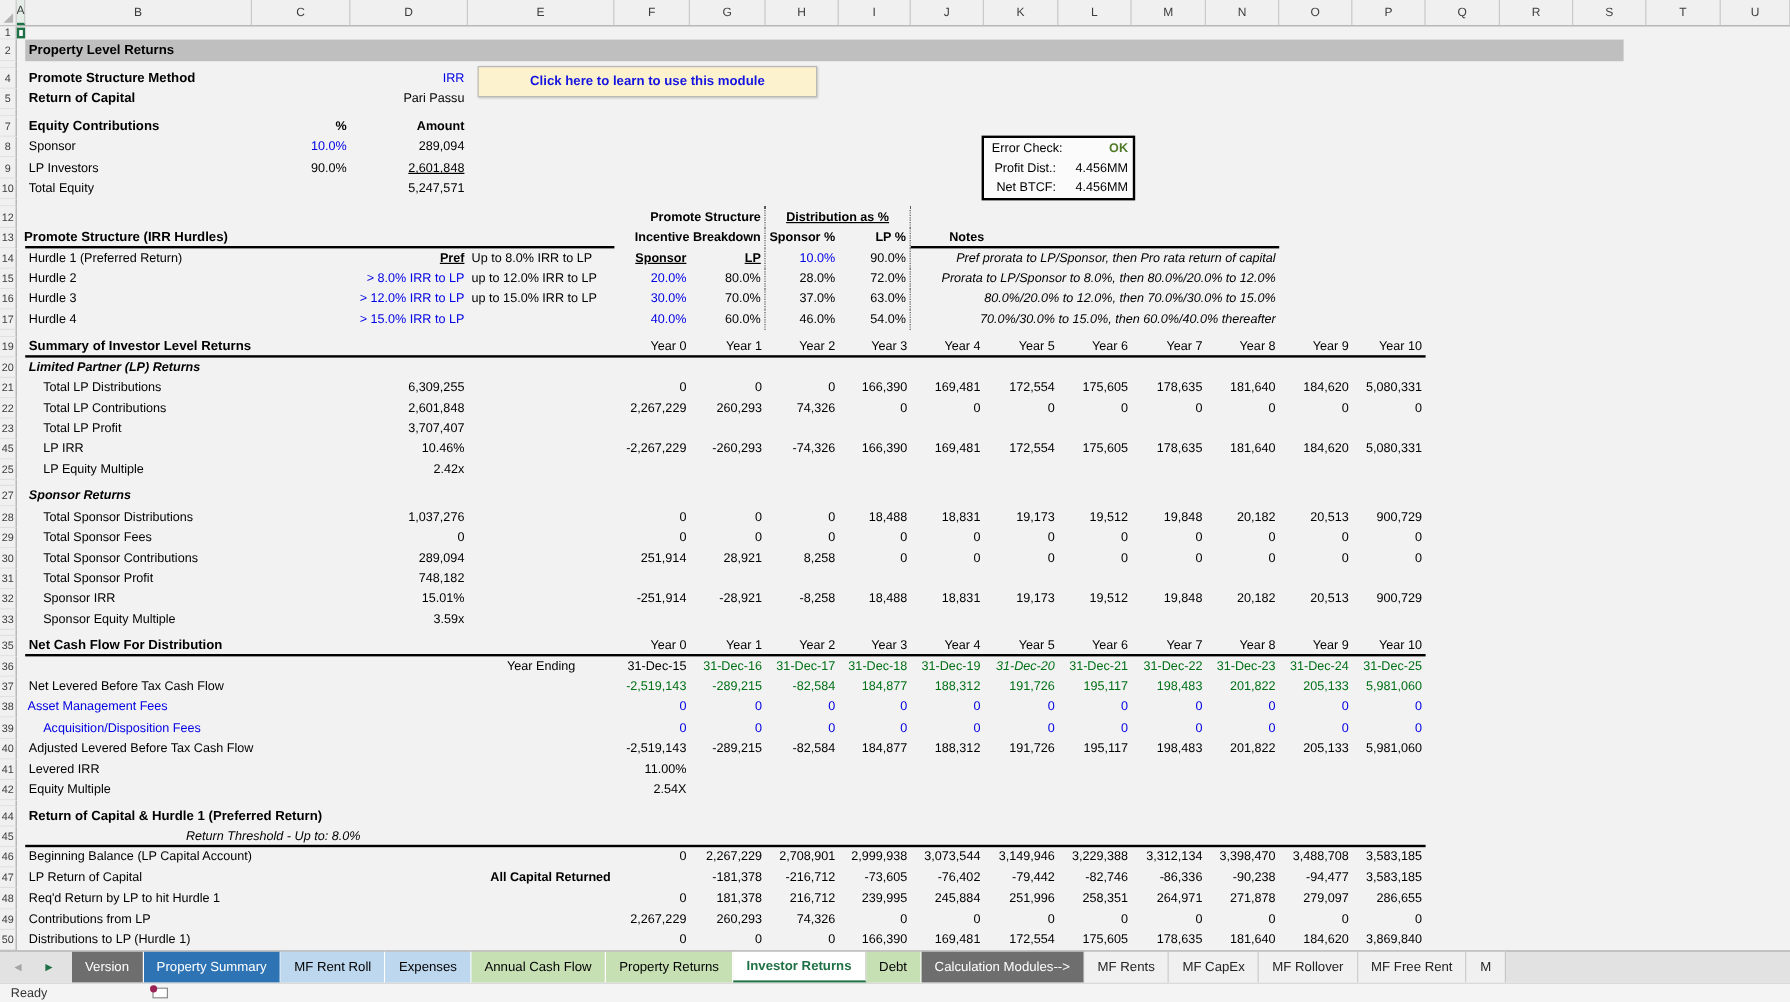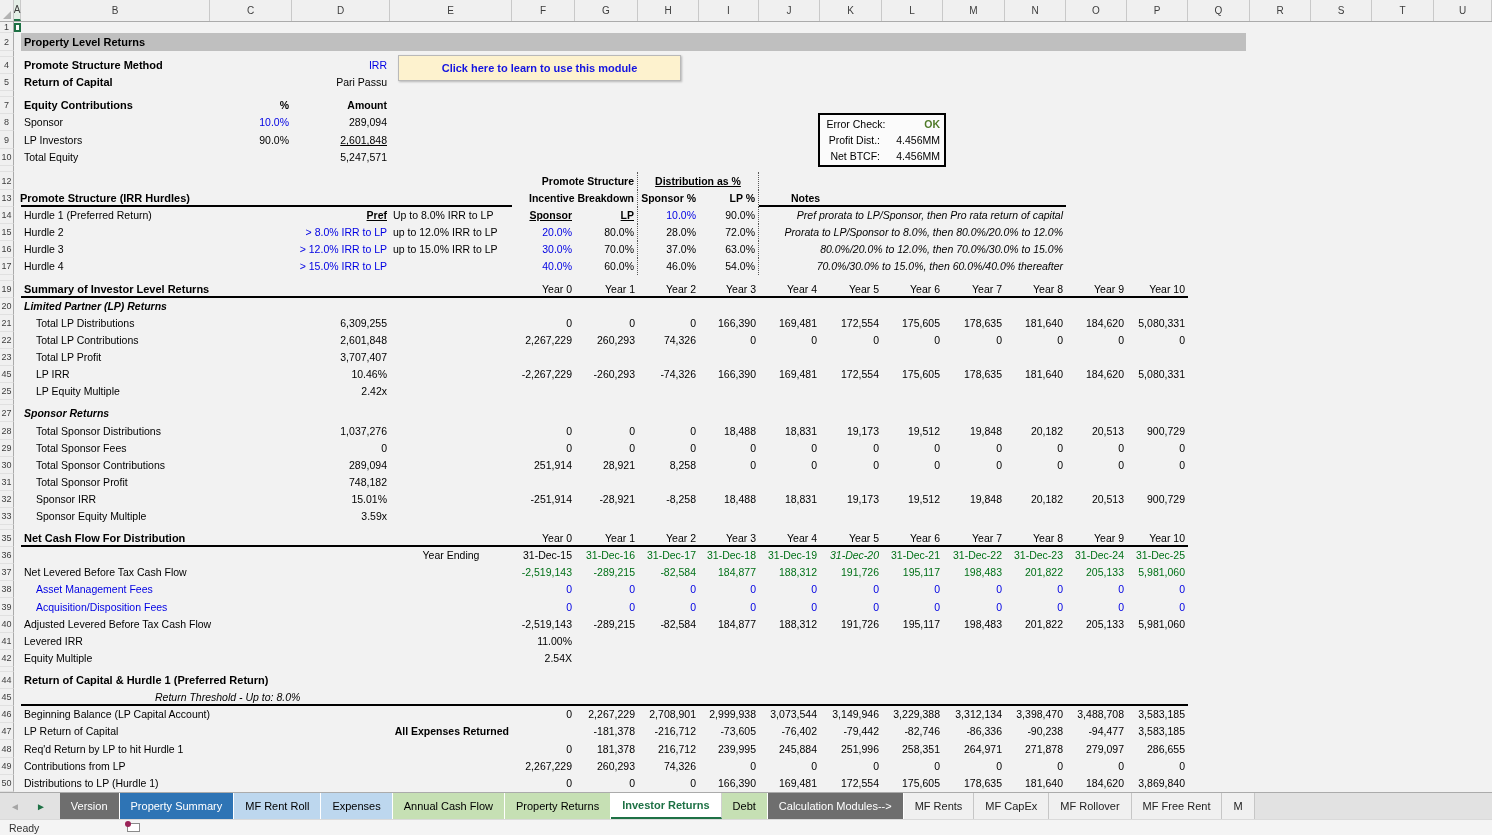--- a/index.html
+++ b/index.html
@@ -90,21 +90,21 @@
       <div class="chc" style="width: 62px;">T</div>
       <div class="chc" style="width: 58px;">U</div>
     </div>
   <div id="rows">
       <div class="row" style="height: 11px;">
         <div class="rowhdr">1</div>
         <div class="selbox" style="left: 14px; top: 1px; width: 7px; height: 9px;"></div>
       </div>
       <div class="row banner" style="height: 18px;">
         <div class="rowhdr">2</div>
-        <div class="cell b hd bannercell" style="left: 21px; width: 1225px; line-height: 18px;">Property Level Returns</div>
+        <div class="cell b hd bannercell" style="left: 21px; width: 1332px; line-height: 18px;">Property Level Returns</div>
       </div>
       <div class="row" style="height: 6px;">
         <div class="rowhdr"></div>
       </div>
       <div class="row" style="height: 17px;">
         <div class="rowhdr">4</div>
         <div class="cell b hd" style="left: 21px; width: 189px; line-height: 17px;">Promote Structure Method</div>
         <div class="cell r blu" style="left: 292px; width: 98px; line-height: 17px;">IRR</div>
       </div>
       <div class="row" style="height: 17px;">
@@ -405,21 +405,21 @@
         <div class="cell r grn" style="left: 759px; width: 61px; line-height: 17px;">188,312</div>
         <div class="cell r grn" style="left: 820px; width: 62px; line-height: 17px;">191,726</div>
         <div class="cell r grn" style="left: 882px; width: 61px; line-height: 17px;">195,117</div>
         <div class="cell r grn" style="left: 943px; width: 62px; line-height: 17px;">198,483</div>
         <div class="cell r grn" style="left: 1005px; width: 61px; line-height: 17px;">201,822</div>
         <div class="cell r grn" style="left: 1066px; width: 61px; line-height: 17px;">205,133</div>
         <div class="cell r grn" style="left: 1127px; width: 61px; line-height: 17px;">5,981,060</div>
       </div>
       <div class="row" style="height: 17px;">
         <div class="rowhdr">38</div>
-        <div class="cell ind blu" style="left: 21px; width: 189px; line-height: 17px;">Asset Management Fees</div>
+        <div class="cell ind blu" style="left: 8px; width: 189px; line-height: 17px;">Asset Management Fees</div>
         <div class="cell r blu" style="left: 512px; width: 63px; line-height: 17px;">0</div>
         <div class="cell r blu" style="left: 575px; width: 63px; line-height: 17px;">0</div>
         <div class="cell r blu" style="left: 638px; width: 61px; line-height: 17px;">0</div>
         <div class="cell r blu" style="left: 699px; width: 60px; line-height: 17px;">0</div>
         <div class="cell r blu" style="left: 759px; width: 61px; line-height: 17px;">0</div>
         <div class="cell r blu" style="left: 820px; width: 62px; line-height: 17px;">0</div>
         <div class="cell r blu" style="left: 882px; width: 61px; line-height: 17px;">0</div>
         <div class="cell r blu" style="left: 943px; width: 62px; line-height: 17px;">0</div>
         <div class="cell r blu" style="left: 1005px; width: 61px; line-height: 17px;">0</div>
         <div class="cell r blu" style="left: 1066px; width: 61px; line-height: 17px;">0</div>
@@ -488,21 +488,21 @@
         <div class="cell r" style="left: 820px; width: 62px; line-height: 17px;">3,149,946</div>
         <div class="cell r" style="left: 882px; width: 61px; line-height: 17px;">3,229,388</div>
         <div class="cell r" style="left: 943px; width: 62px; line-height: 17px;">3,312,134</div>
         <div class="cell r" style="left: 1005px; width: 61px; line-height: 17px;">3,398,470</div>
         <div class="cell r" style="left: 1066px; width: 61px; line-height: 17px;">3,488,708</div>
         <div class="cell r" style="left: 1127px; width: 61px; line-height: 17px;">3,583,185</div>
       </div>
       <div class="row" style="height: 17px;">
         <div class="rowhdr">47</div>
         <div class="cell" style="left: 21px; width: 189px; line-height: 17px;">LP Return of Capital</div>
-        <div class="cell b r" style="left: 390px; width: 122px; line-height: 17px;">All Expenses Returned</div>
+        <div class="cell b r" style="left: 390px; width: 122px; line-height: 17px;">All Capital Returned</div>
         <div class="cell r" style="left: 575px; width: 63px; line-height: 17px;">-181,378</div>
         <div class="cell r" style="left: 638px; width: 61px; line-height: 17px;">-216,712</div>
         <div class="cell r" style="left: 699px; width: 60px; line-height: 17px;">-73,605</div>
         <div class="cell r" style="left: 759px; width: 61px; line-height: 17px;">-76,402</div>
         <div class="cell r" style="left: 820px; width: 62px; line-height: 17px;">-79,442</div>
         <div class="cell r" style="left: 882px; width: 61px; line-height: 17px;">-82,746</div>
         <div class="cell r" style="left: 943px; width: 62px; line-height: 17px;">-86,336</div>
         <div class="cell r" style="left: 1005px; width: 61px; line-height: 17px;">-90,238</div>
         <div class="cell r" style="left: 1066px; width: 61px; line-height: 17px;">-94,477</div>
         <div class="cell r" style="left: 1127px; width: 61px; line-height: 17px;">3,583,185</div>

